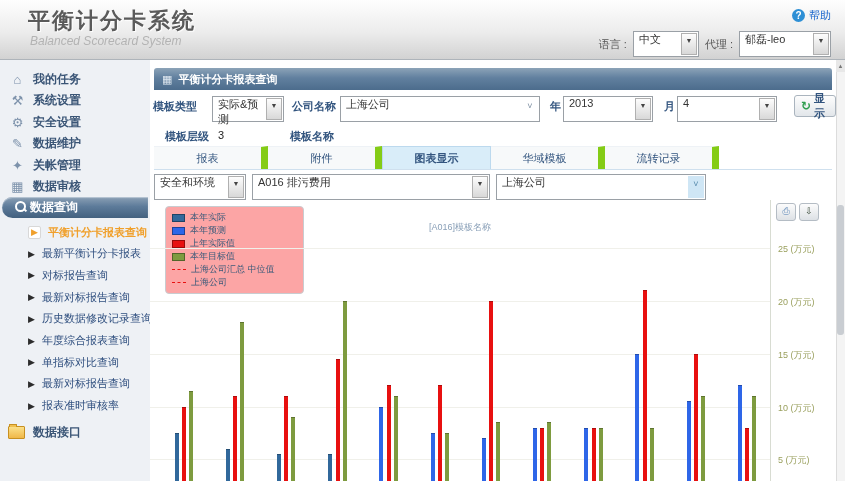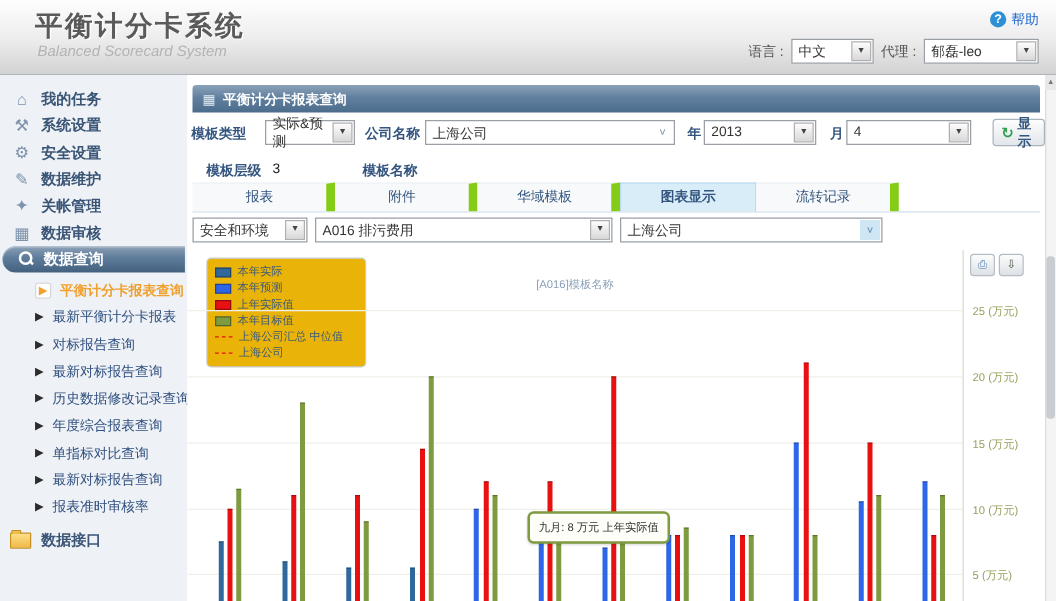--- a/index.html
+++ b/index.html
@@ -12,34 +12,34 @@
   .app-title{position:absolute;left:28px;top:6px;font-size:22px;font-weight:bold;color:#5a5a5a;
              text-shadow:1px 1px 1px #ffffff;letter-spacing:2px;}
   .app-subtitle{position:absolute;left:30px;top:34px;font-size:12px;font-style:italic;color:#b3b3b3;}
   .help-box{position:absolute;right:14px;top:8px;display:flex;align-items:center;gap:4px;cursor:pointer;}
   .help-circle{display:inline-block;width:13px;height:13px;border-radius:50%;background:#2d8fd5;
                color:#fff;font-size:10px;font-weight:bold;text-align:center;line-height:13px;}
   .help-label{color:#1a66cc;}
   .hdr-controls{position:absolute;right:14px;top:31px;display:flex;align-items:center;gap:6px;}
   .hdr-label{color:#555;}
   
-  .combo{position:relative;background:#fff;border:1px solid #9aa0a6;height:20px;display:inline-flex;
-         align-items:center;padding:0 22px 0 5px;box-sizing:border-box;cursor:pointer;}
+  .combo{position:relative;background:#fff;border:1px solid #9aa0a6;height:26px;display:inline-flex;
+         padding:0 22px 0 5px;box-sizing:border-box;cursor:pointer;}
   .combo .arrow{position:absolute;right:1px;top:1px;bottom:1px;width:16px;background:linear-gradient(#fdfdfd,#d8d8d8);
         border:1px solid #b0b0b0;box-sizing:border-box;font-size:7px;color:#444;text-align:center;line-height:14px;}
   .combo.flat .arrow{border:none;background:none;color:#7a8ca0;font-size:9px;line-height:16px;}
   .combo.blue .arrow{border:none;background:#cfe6f5;color:#5588aa;font-size:9px;line-height:16px;}
 
   
   .sidebar{position:absolute;left:0;top:60px;width:150px;bottom:0;background:#eef1f5;}
   .side-item{position:absolute;left:10px;width:135px;height:20px;display:flex;align-items:center;gap:8px;
              color:#3a5576;font-weight:bold;font-size:12px;cursor:pointer;}
   .side-ico{width:15px;text-align:center;color:#7d92ab;font-size:13px;font-weight:normal;}
   .side-selected{position:absolute;left:2px;width:146px;height:21px;border-radius:11px 0 0 11px;
-             background:linear-gradient(#8ba0b5,#5d7b9a 45%,#43617f);display:flex;align-items:center;gap:9px;
+             background:linear-gradient(#8ba0b5,#5d7b9a 45%,#43617f);display:flex;align-items:center;gap:4px;
              color:#ffffff;font-weight:bold;font-size:12px;cursor:pointer;box-shadow:inset 0 1px 1px #b8c6d4;}
   .side-selected .magwrap{margin-left:12px;}
   .mag{position:relative;display:inline-block;width:12px;height:12px;}
   .mag::before{content:"";position:absolute;left:1px;top:1px;width:7px;height:7px;border:2px solid #fff;border-radius:50%;}
   .mag::after{content:"";position:absolute;left:9px;top:9px;width:4px;height:2px;background:#fff;transform:rotate(45deg);}
   .sub-item{position:absolute;left:28px;width:120px;height:18px;display:flex;align-items:center;gap:7px;
             color:#2f4f7f;font-size:11px;cursor:pointer;white-space:nowrap;}
   .sub-bullet{color:#2c2c2c;font-size:9px;}
   .sub-item.active{color:#f0a02c;font-weight:bold;}
   .sub-item.active .sub-bullet{background:#ffffff;color:#f0a02c;border:1px solid #d8d8d8;border-radius:2px;
@@ -77,21 +77,21 @@
   .gridline{position:absolute;left:0;width:620px;height:1px;background:#f0f0ea;}
   .ytick{position:absolute;left:628px;width:58px;color:#9aa05e;font-size:9px;white-space:nowrap;}
   .chart-title{position:absolute;left:140px;top:5px;width:340px;text-align:center;color:#5b7fa6;
                font-size:12px;font-weight:bold;}
   .chart-subtitle{position:absolute;left:140px;top:21px;width:340px;text-align:center;color:#8aa0b8;font-size:9px;}
   .chart-btns{position:absolute;left:626px;top:3px;display:flex;gap:3px;}
   .cbtn{width:18px;height:16px;background:linear-gradient(#fcfcfc,#dde1e5);border:1px solid #b4bcc4;
         border-radius:3px;text-align:center;line-height:14px;font-size:9px;cursor:pointer;}
   .cbtn.print{color:#4a7ab0;}
   .cbtn.export{color:#3a4a3a;}
-  .legend{position:absolute;left:15px;top:6px;width:128px;background:#eab308;border:1px solid #c8ccd0;
+  .legend{position:absolute;left:15px;top:6px;width:139px;background:#fca5a5;border:1px solid #c8ccd0;
           border-radius:4px;padding:4px 6px;box-sizing:border-box;}
   .lg-row{display:flex;align-items:center;gap:5px;height:13px;color:#3a5a7a;font-size:9px;white-space:nowrap;}
   .lg-swatch{width:13px;height:8px;border:1px solid rgba(0,0,0,0.35);box-sizing:border-box;flex:0 0 auto;}
   .lg-dash{width:14px;border-top:1px dashed #e81010;flex:0 0 auto;}
   .bar{position:absolute;width:4px;}
   .tooltip{position:absolute;left:272px;top:209px;width:110px;height:22px;background:#fefef8;
            border:2px solid #7f9b42;border-radius:5px;color:#333;font-size:9px;display:flex;
            align-items:center;justify-content:center;white-space:nowrap;box-shadow:0 1px 2px rgba(0,0,0,0.15);}
 
   
@@ -228,22 +228,22 @@
       <span>显示</span>
     </span>
 
     <span class="meta-label" style="left:15px">模板层级</span>
     <span class="meta-value" style="left:68px">3</span>
     <span class="meta-label" style="left:140px">模板名称</span>
 
     <div class="tabs" id="tabbar">
         <div class="tab">报表</div>
         <div class="tab">附件</div>
+        <div class="tab active">图表显示</div>
         <div class="tab">华域模板</div>
-        <div class="tab active">图表显示</div>
         <div class="tab">流转记录</div>
       </div>
     <div class="filters" id="filterrow"><span class="combo" style="width: 92px; margin-right: 6px;">
           <span>安全和环境</span>
           <span class="arrow">▼</span>
         </span><span class="combo" style="width: 238px; margin-right: 6px;">
           <span>A016 排污费用</span>
           <span class="arrow">▼</span>
         </span><span class="combo blue" style="width: 210px; margin-right: 6px;">
           <span>上海公司</span>
@@ -323,21 +323,20 @@
         <div class="bar" style="left: 448.6px; top: 227.6px; height: 53.4px; background: rgb(126, 155, 63); border-top: 1px solid rgba(0, 0, 0, 0.25);"></div>
         <div class="bar" style="left: 485.3px; top: 153.75px; height: 127.25px; background: rgb(46, 102, 232); border-top: 1px solid rgba(0, 0, 0, 0.25);"></div>
         <div class="bar" style="left: 492.8px; top: 90.45px; height: 190.55px; background: rgb(232, 16, 16); border-top: 1px solid rgba(0, 0, 0, 0.25);"></div>
         <div class="bar" style="left: 499.8px; top: 227.6px; height: 53.4px; background: rgb(126, 155, 63); border-top: 1px solid rgba(0, 0, 0, 0.25);"></div>
         <div class="bar" style="left: 536.5px; top: 201.225px; height: 79.775px; background: rgb(46, 102, 232); border-top: 1px solid rgba(0, 0, 0, 0.25);"></div>
         <div class="bar" style="left: 544px; top: 153.75px; height: 127.25px; background: rgb(232, 16, 16); border-top: 1px solid rgba(0, 0, 0, 0.25);"></div>
         <div class="bar" style="left: 551px; top: 195.95px; height: 85.05px; background: rgb(126, 155, 63); border-top: 1px solid rgba(0, 0, 0, 0.25);"></div>
         <div class="bar" style="left: 587.7px; top: 185.4px; height: 95.6px; background: rgb(46, 102, 232); border-top: 1px solid rgba(0, 0, 0, 0.25);"></div>
         <div class="bar" style="left: 595.2px; top: 227.6px; height: 53.4px; background: rgb(232, 16, 16); border-top: 1px solid rgba(0, 0, 0, 0.25);"></div>
         <div class="bar" style="left: 602.2px; top: 195.95px; height: 85.05px; background: rgb(126, 155, 63); border-top: 1px solid rgba(0, 0, 0, 0.25);"></div>
-        <div class="tooltip">九月: 8 万元 上年实际值</div>
       </div>
   </div>
 
   <div class="scrollbar">
     <div class="sb-up">▲</div>
     <div class="sb-thumb"></div>
   </div>
 
 </div>
 

